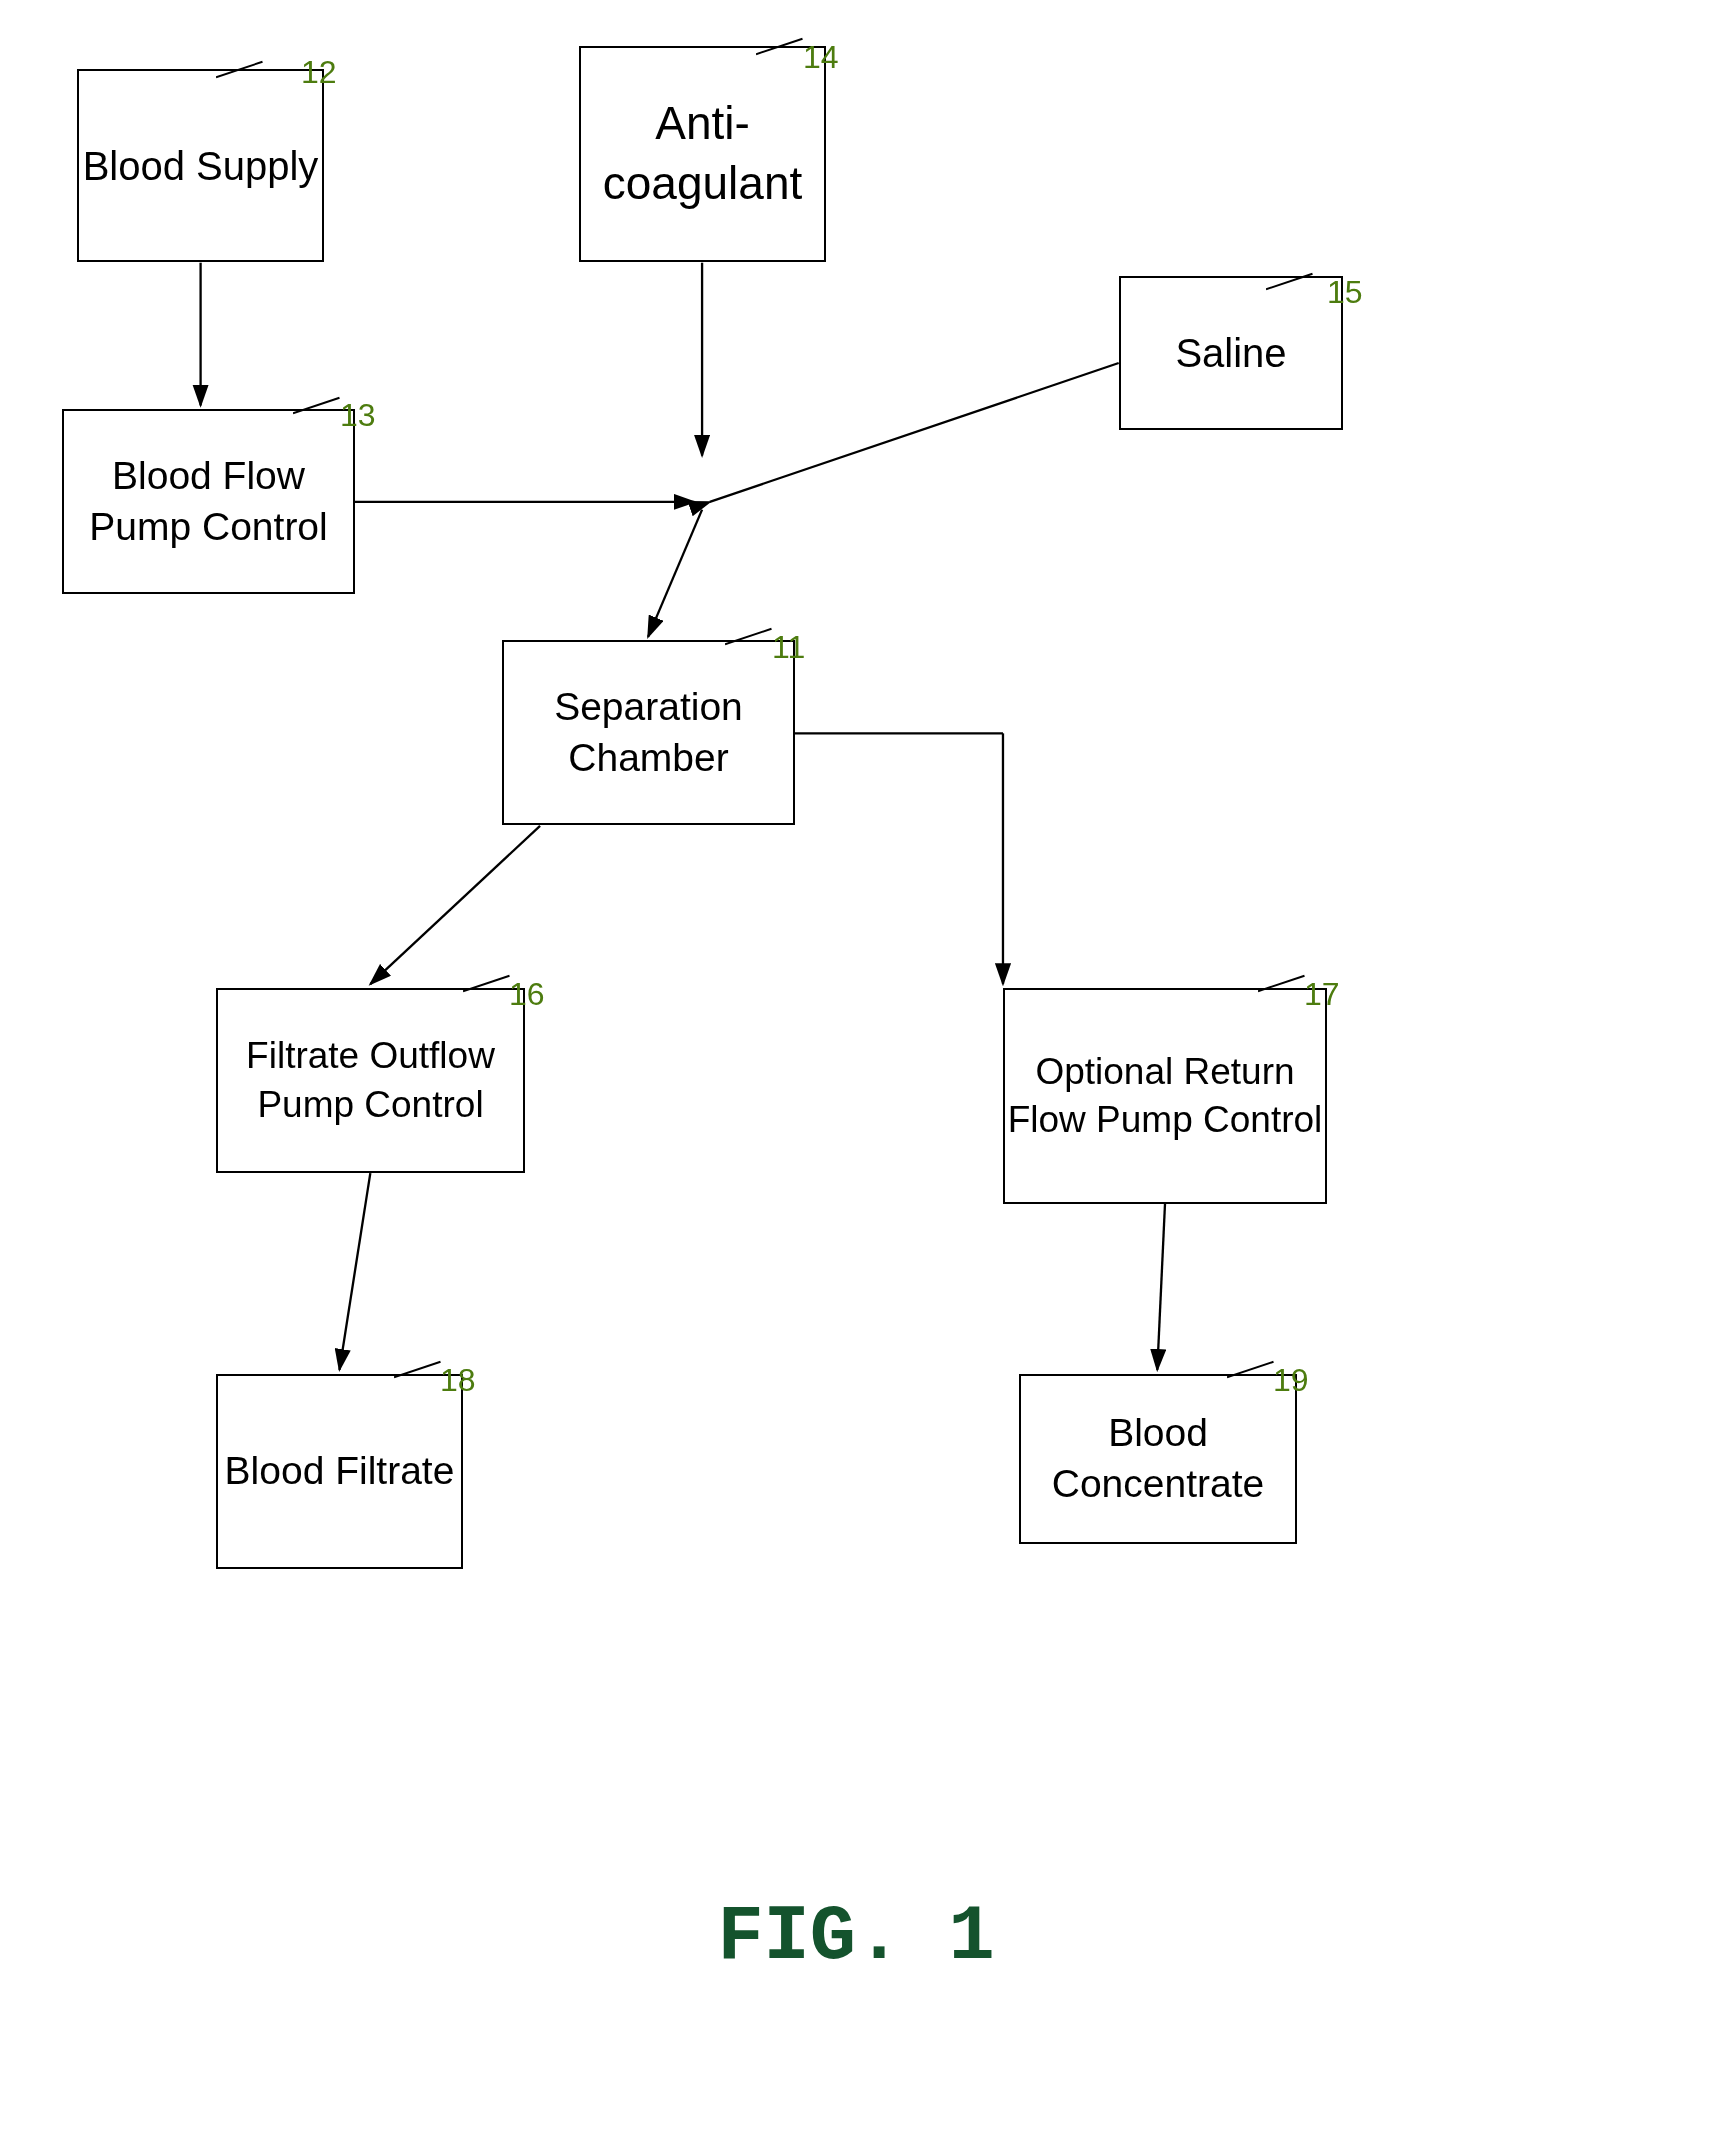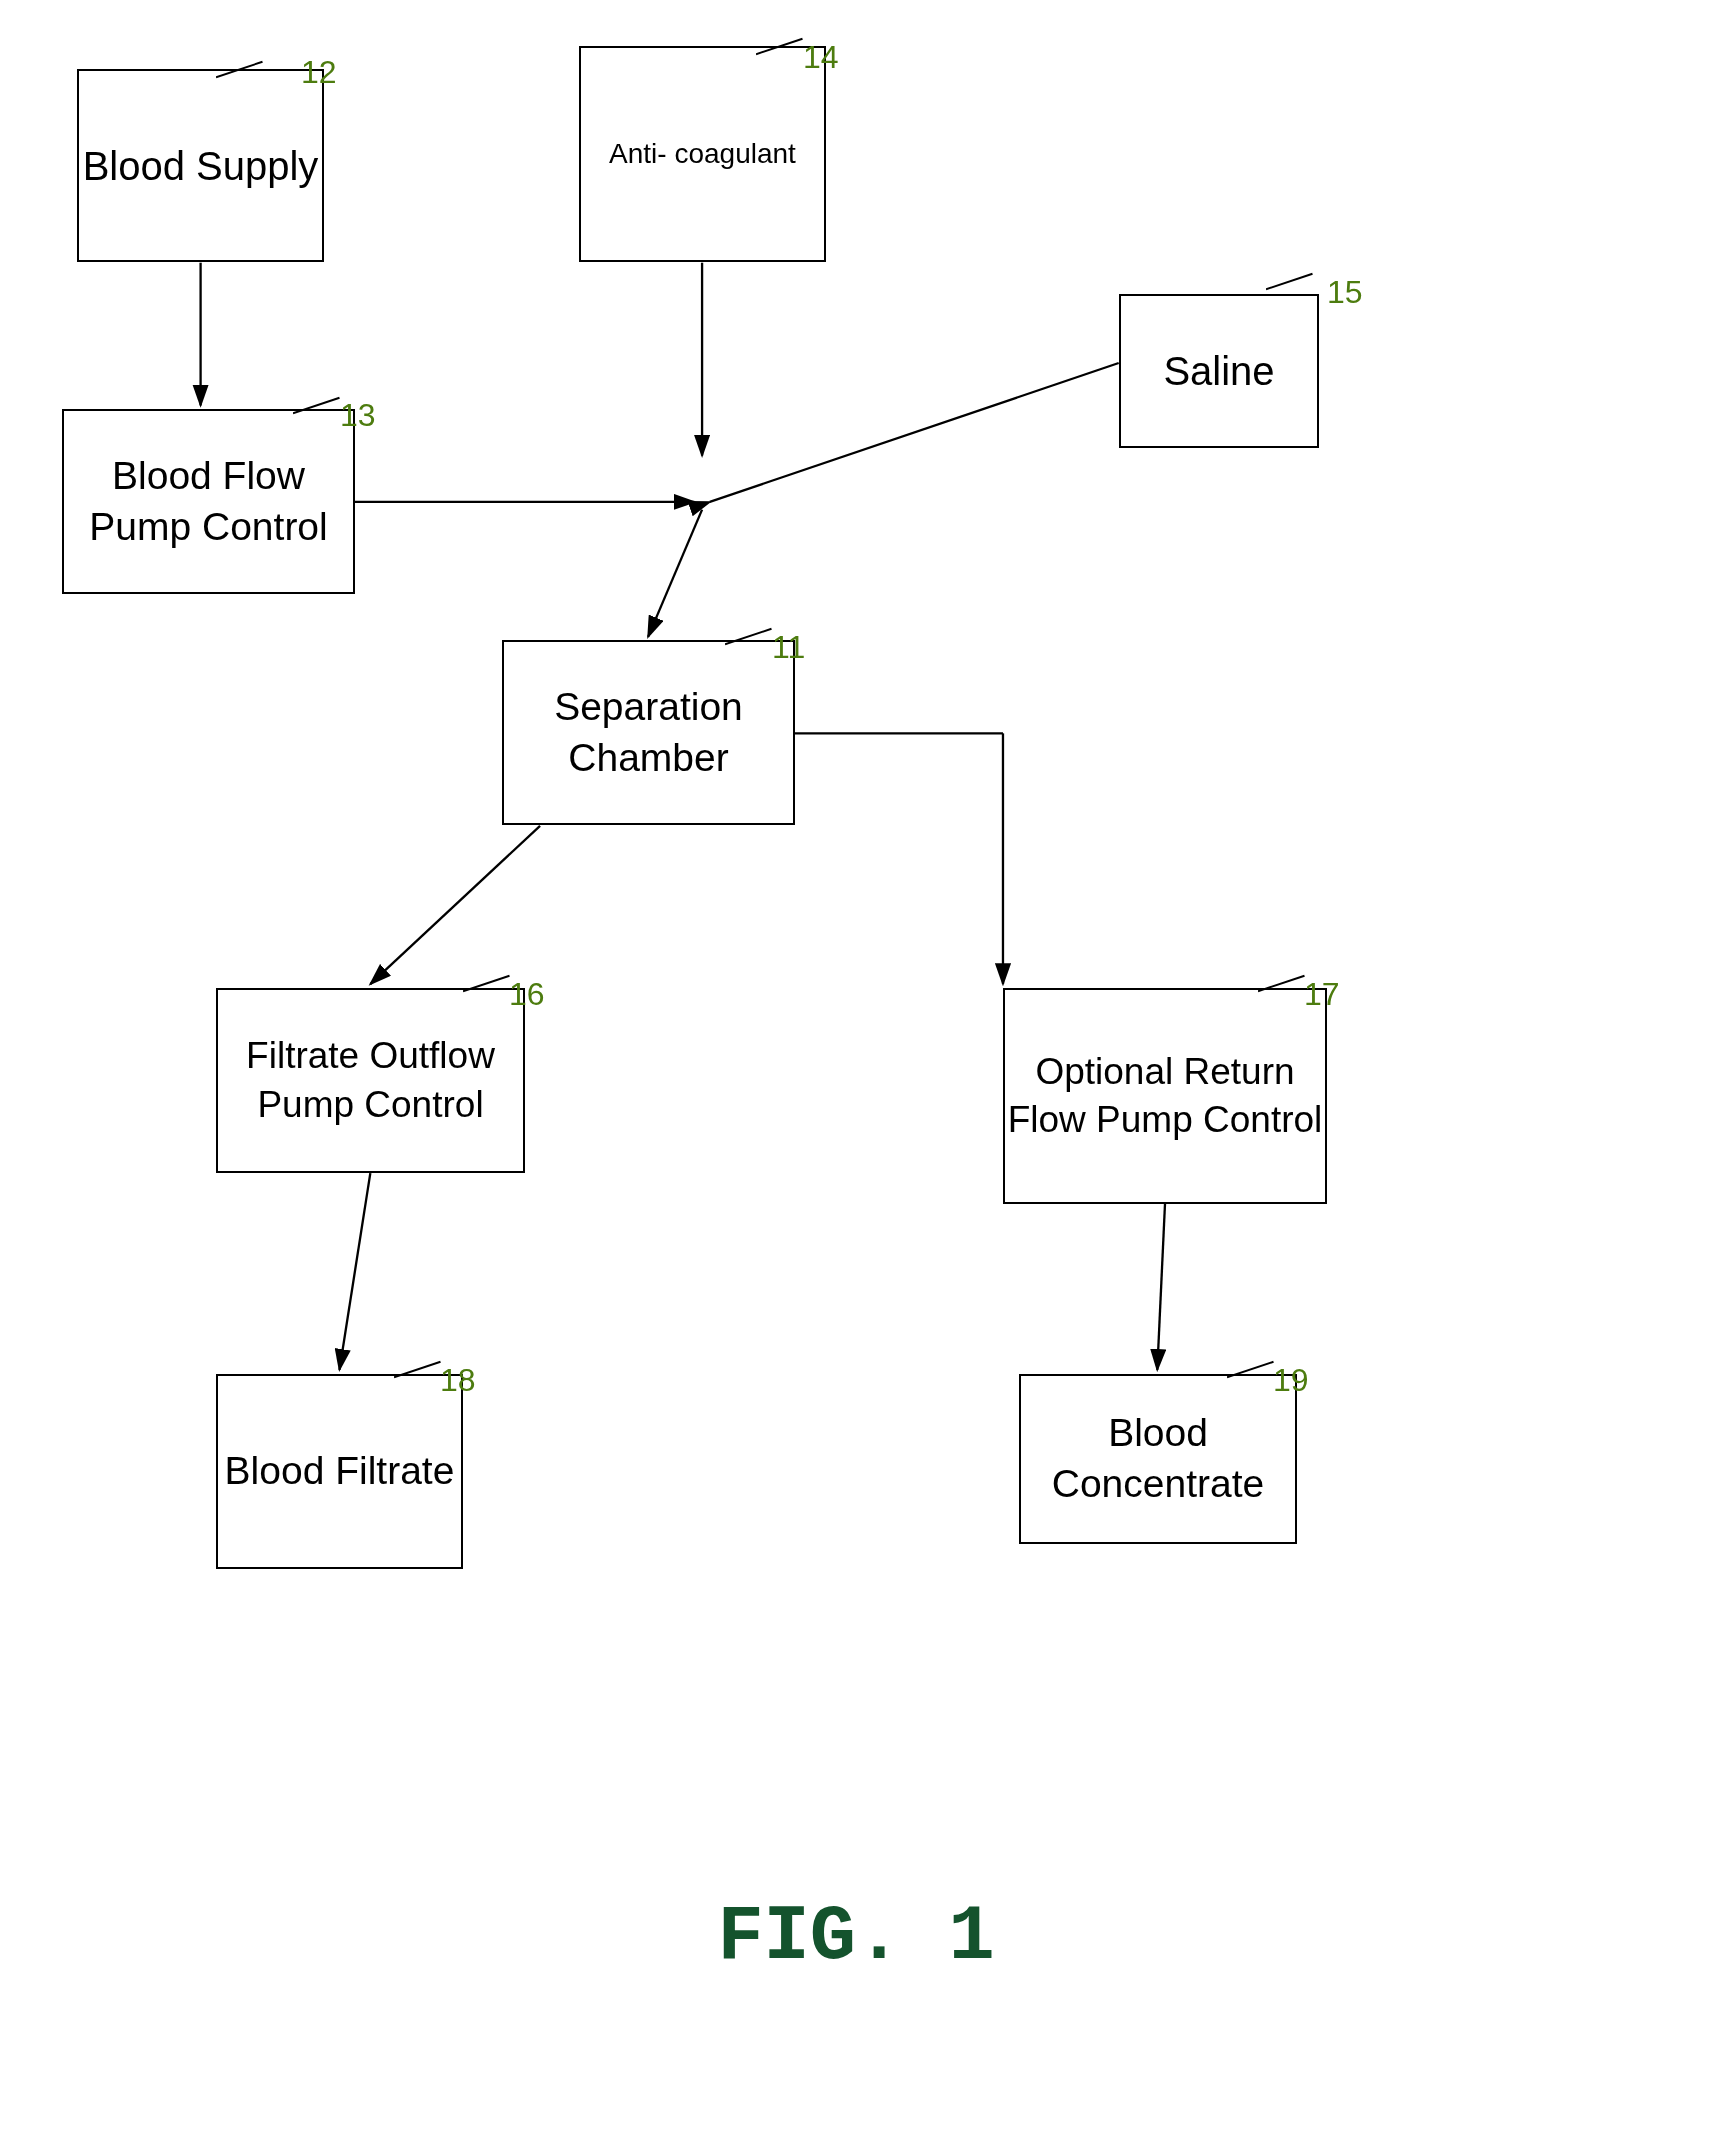--- a/index.html
+++ b/index.html
@@ -87,28 +87,28 @@
 
   </svg>
 
   <div class="box" style="left:77px; top:69px; width:247px; height:193px; font-size:40px;">
     <span>Blood
 Supply</span>
   </div>
 
   <div class="label" style="left:301px; top:54px;">12</div>
 
-  <div class="box" style="left:579px; top:46px; width:247px; height:216px; font-size:28px;">
+  <div class="box" style="left:579px; top:46px; width:247px; height:216px; font-size:46px;">
     <span>Anti-
 coagulant</span>
   </div>
 
   <div class="label" style="left:803px; top:39px;">14</div>
 
-  <div class="box" style="left:1119px; top:294px; width:200px; height:154px; font-size:40px;">
+  <div class="box" style="left:1119px; top:276px; width:224px; height:154px; font-size:40px;">
     <span>Saline</span>
   </div>
 
   <div class="label" style="left:1327px; top:274px;">15</div>
 
   <div class="box" style="left:62px; top:409px; width:293px; height:185px; font-size:39px;">
     <span>Blood Flow
 Pump Control</span>
   </div>
 

